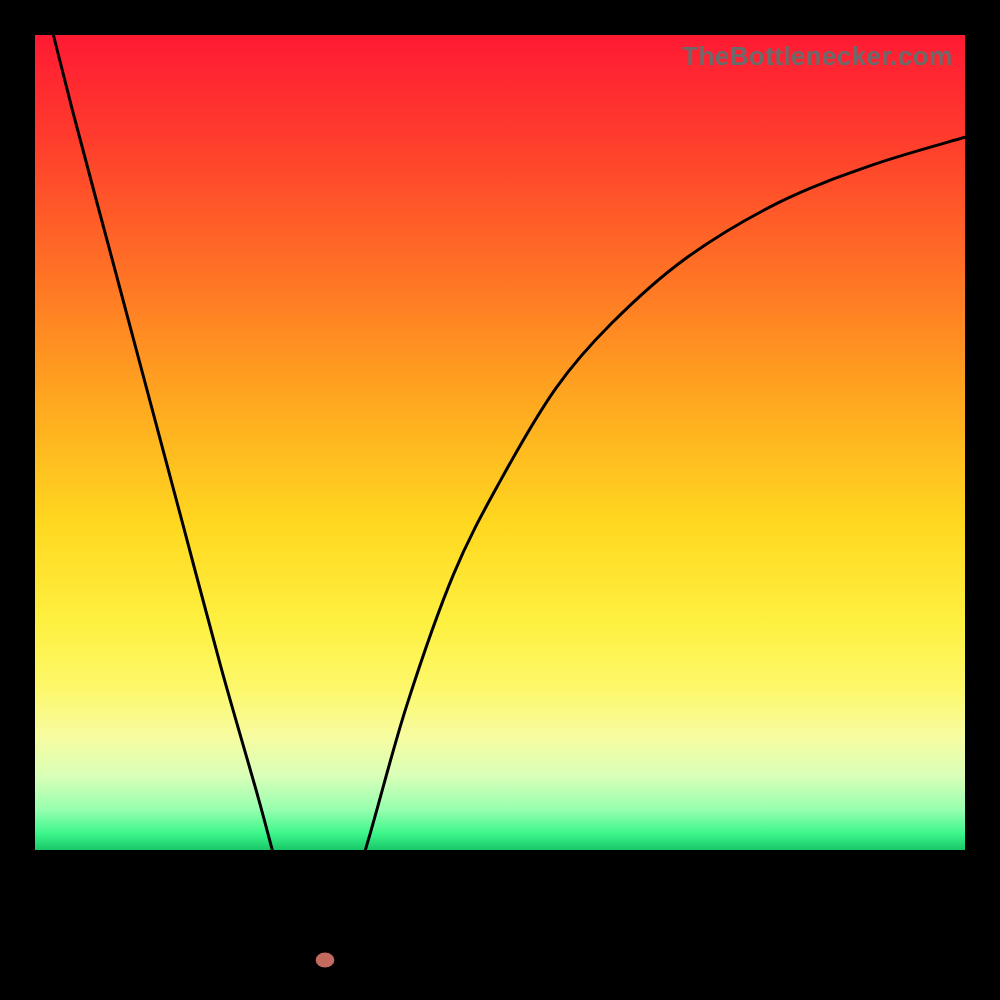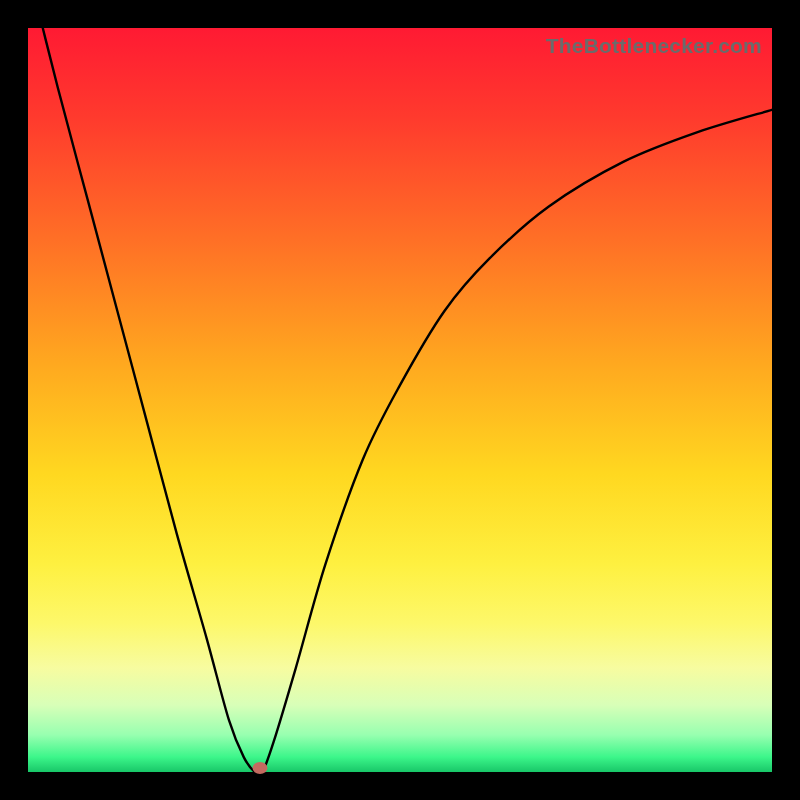--- a/index.html
+++ b/index.html
@@ -8,21 +8,21 @@
     position: relative;
     width: 800px;
     height: 800px;
     background: #000;
   }
   .plot-area {
     position: absolute;
     left: 28px;
     top: 28px;
     width: 744px;
-    height: 744px;
+    height: 652px;
     background: linear-gradient(to bottom,
       #ff1a33 0%,
       #ff3a2d 12%,
       #ff6e26 28%,
       #ffa81f 45%,
       #ffd820 60%,
       #fef040 72%,
       #fdf86a 80%,
       #f7fca0 86%,
       #d8ffb8 91%,

